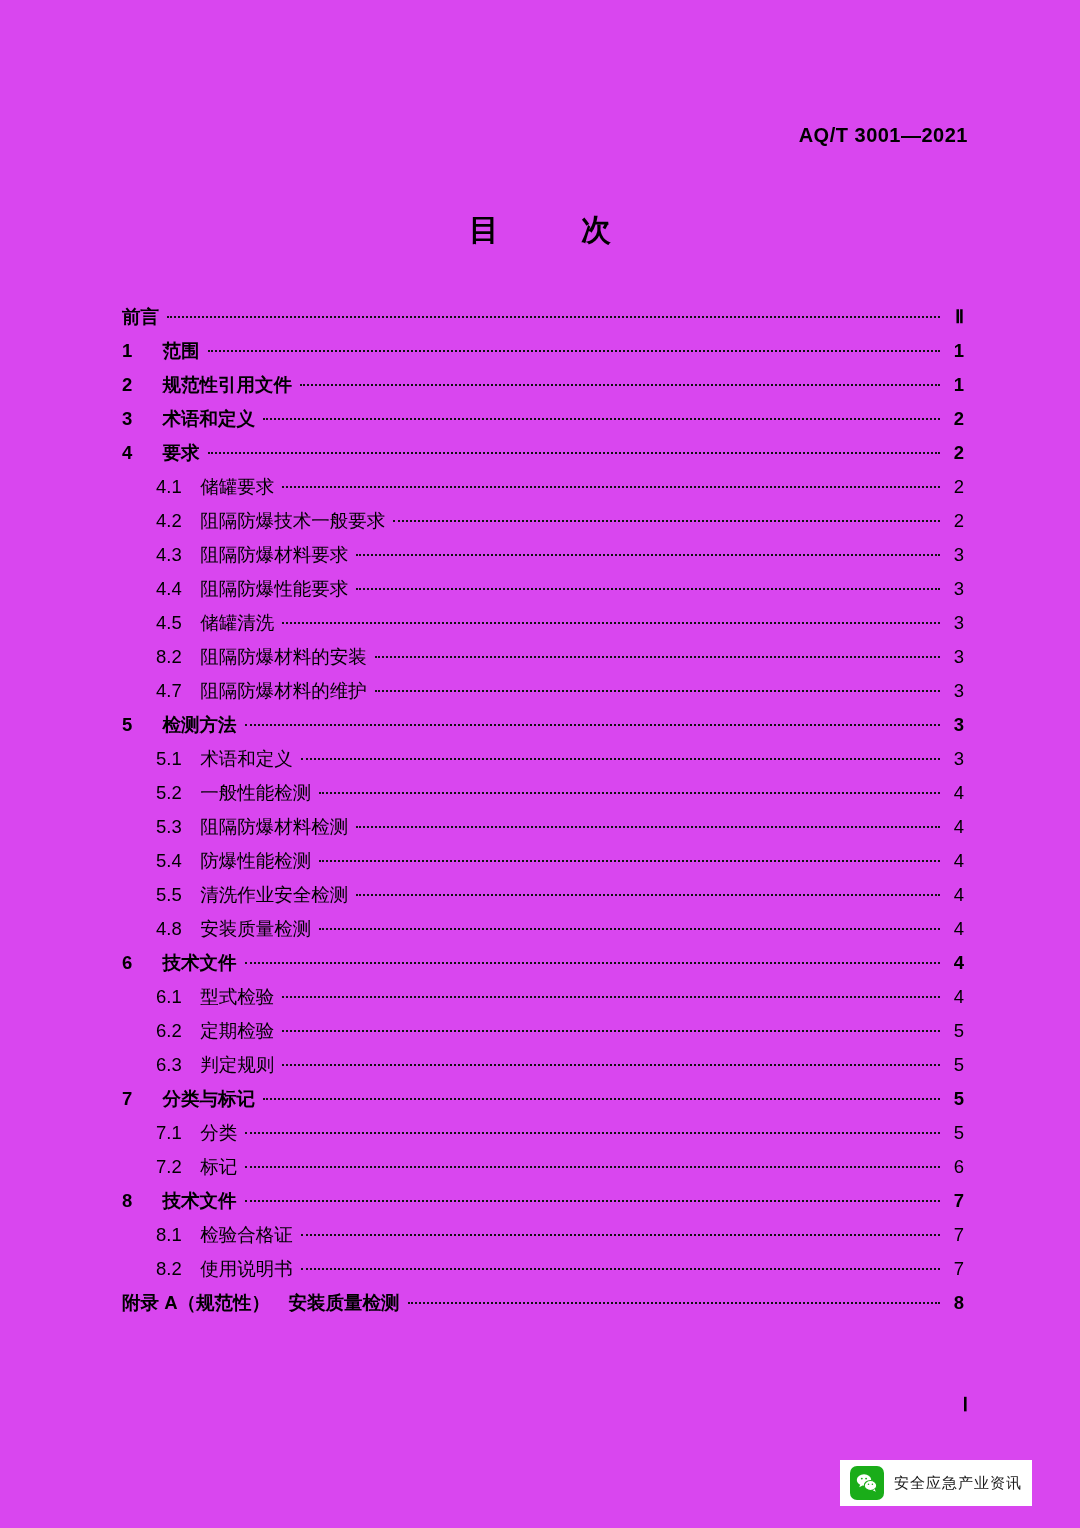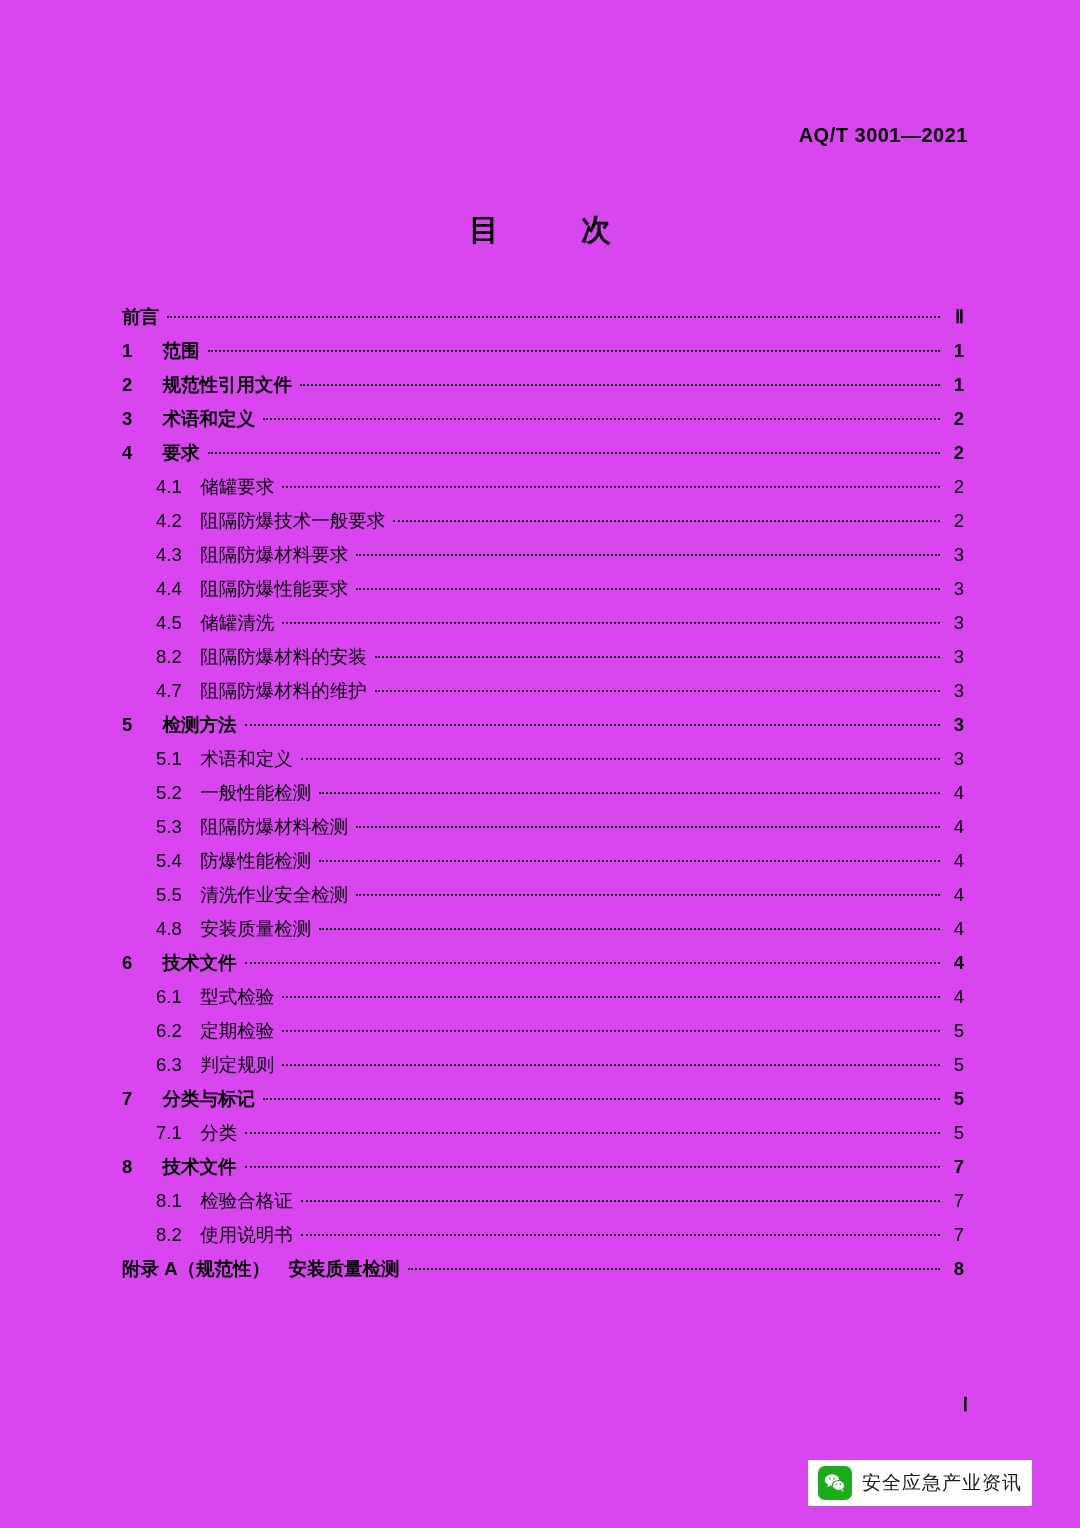--- a/index.html
+++ b/index.html
@@ -112,21 +112,21 @@
     width: 34px;
     height: 34px;
     border-radius: 7px;
     background: #1aad19;
     display: flex;
     align-items: center;
     justify-content: center;
   }
   .wechat-badge .label {
     font-family: "Liberation Sans", sans-serif;
-    font-size: 19px;
+    font-size: 15px;
     color: #1a1a1a;
     letter-spacing: 1px;
   }
 </style>
 </head>
 <body>
 
 <div class="page">
 
   <div class="std-header">AQ/T 3001—2021</div>
@@ -251,20 +251,25 @@
       </div>
       <div class="toc-row lvl0">
         <span class="lbl"><span class="num">7</span><span> </span><span>分类与标记</span></span>
         <span class="dots"></span>
         <span class="pg">5</span>
       </div>
       <div class="toc-row lvl1">
         <span class="lbl"><span class="num">7.1</span><span> </span><span>分类</span></span>
         <span class="dots"></span>
         <span class="pg">5</span>
+      </div>
+      <div class="toc-row lvl1">
+        <span class="lbl"><span class="num">7.2</span><span> </span><span>标记</span></span>
+        <span class="dots"></span>
+        <span class="pg">6</span>
       </div>
       <div class="toc-row lvl0">
         <span class="lbl"><span class="num">8</span><span> </span><span>技术文件</span></span>
         <span class="dots"></span>
         <span class="pg">7</span>
       </div>
       <div class="toc-row lvl1">
         <span class="lbl"><span class="num">8.1</span><span> </span><span>检验合格证</span></span>
         <span class="dots"></span>
         <span class="pg">7</span>

